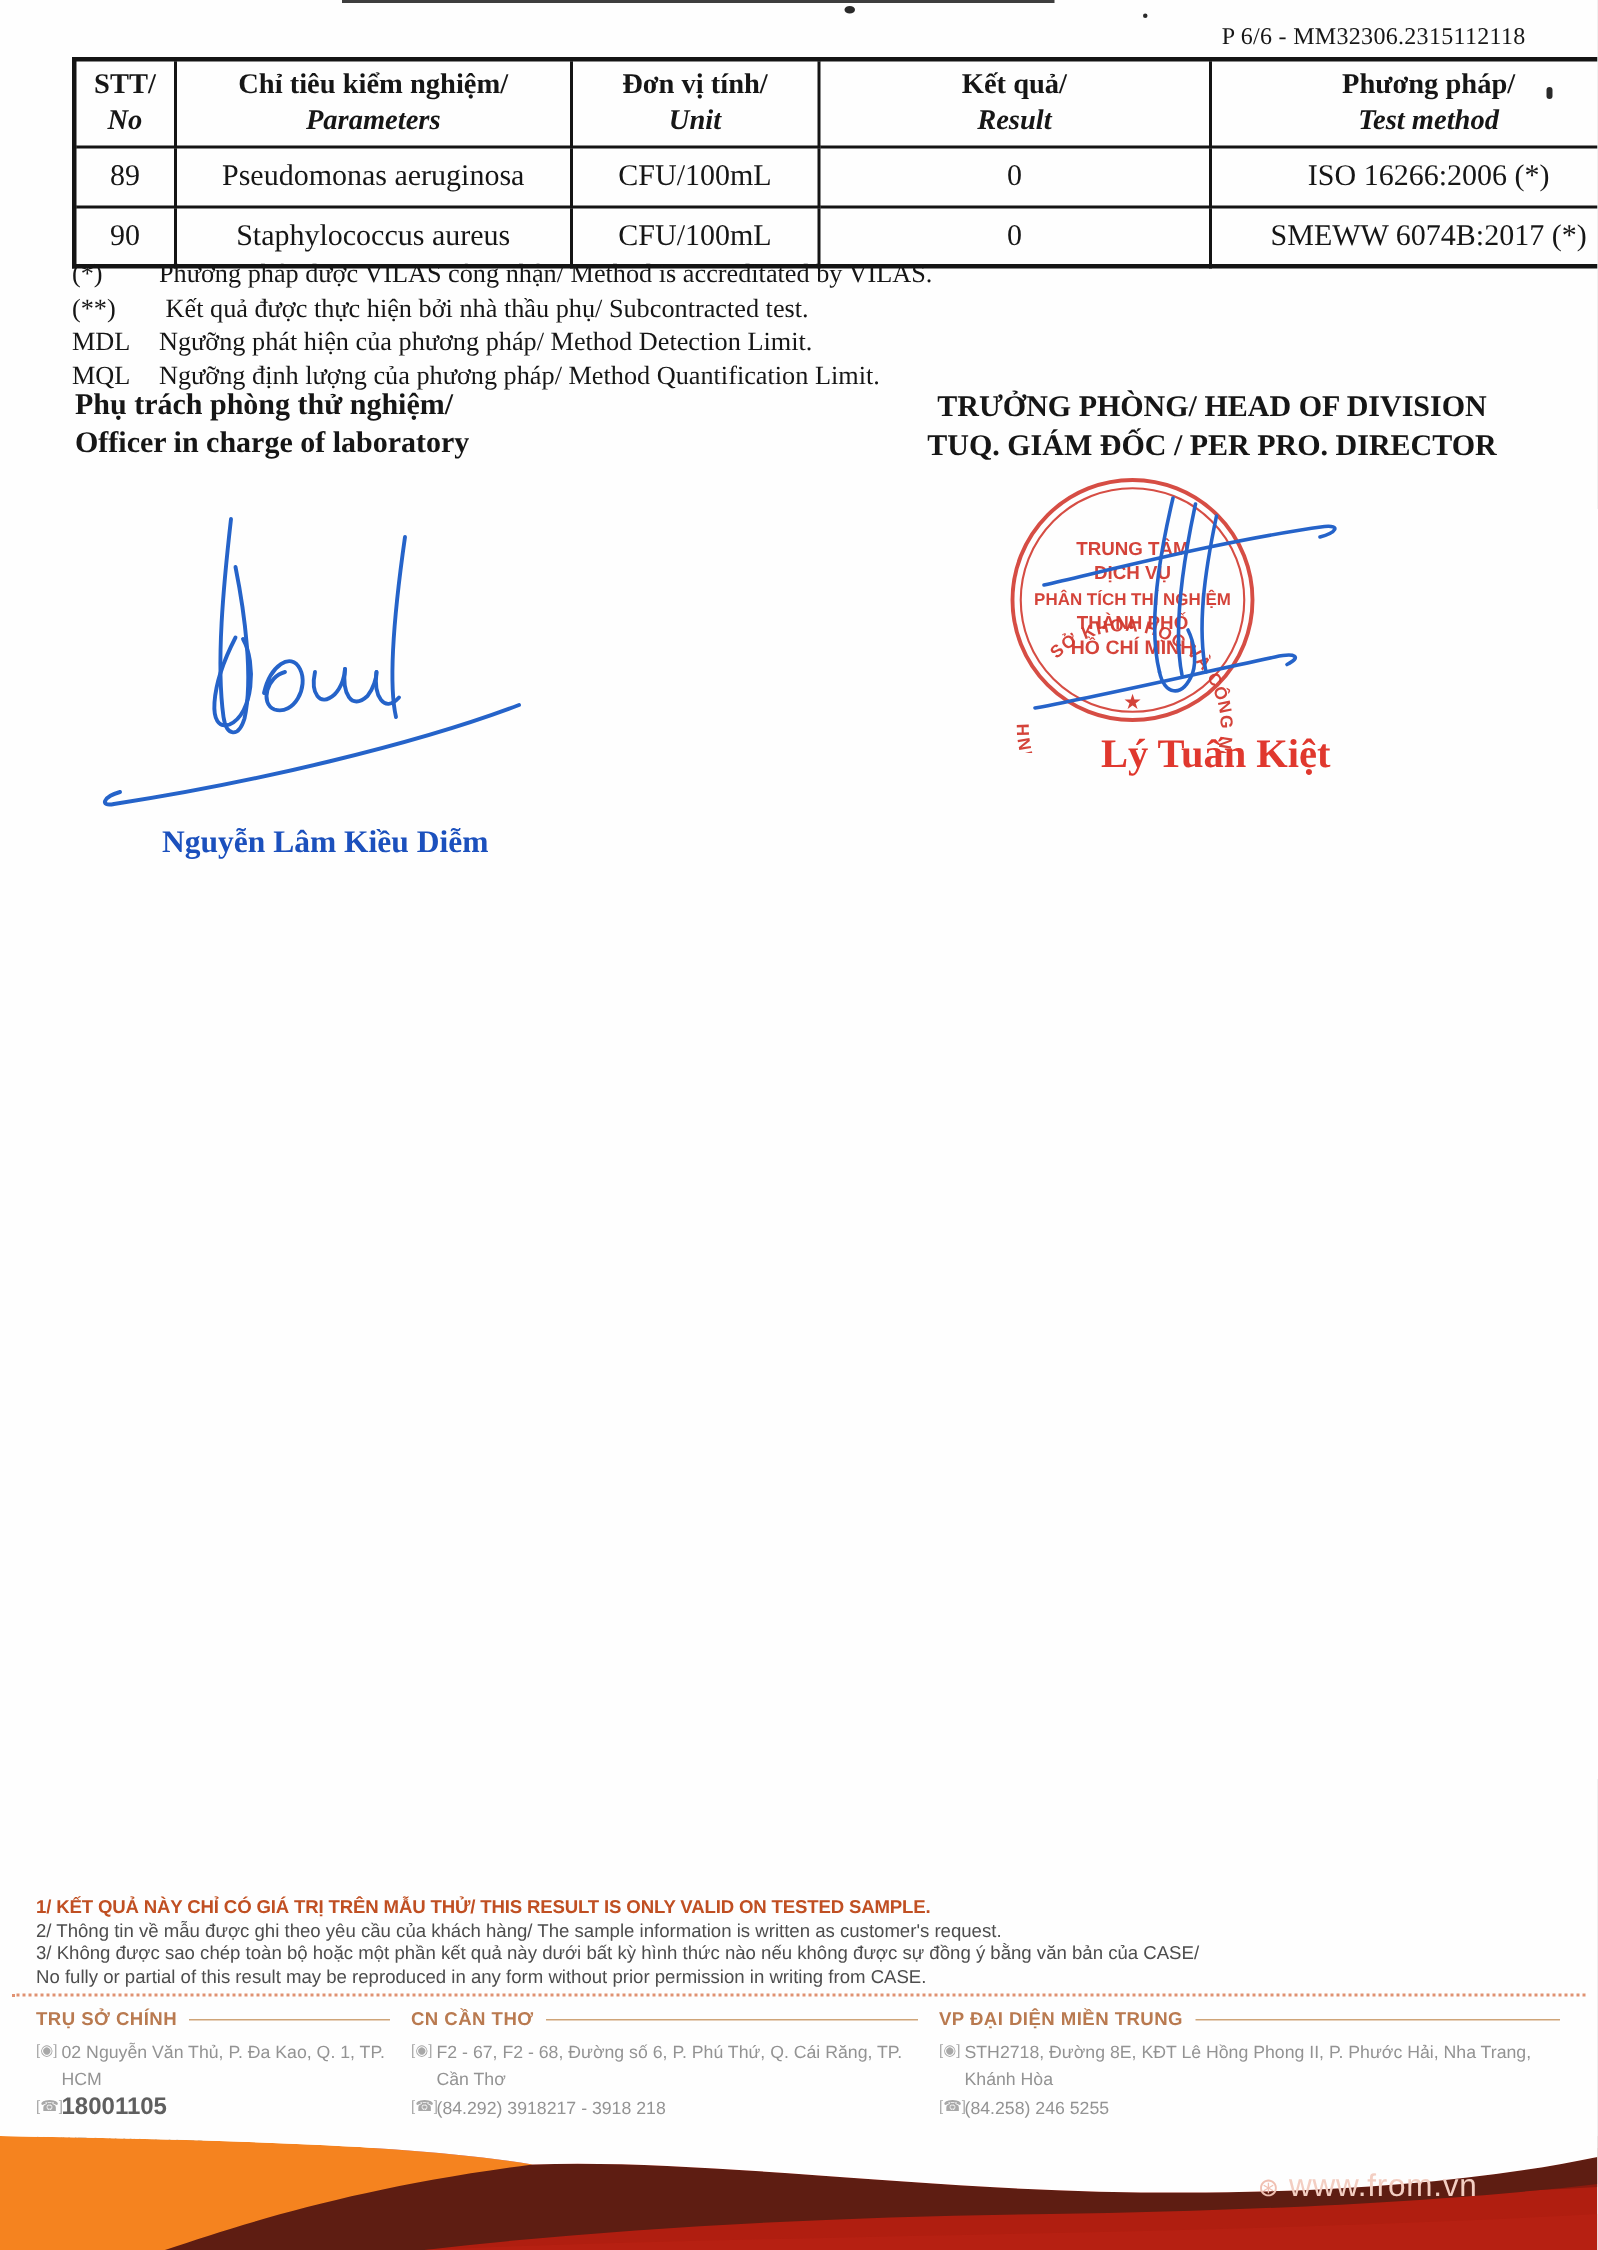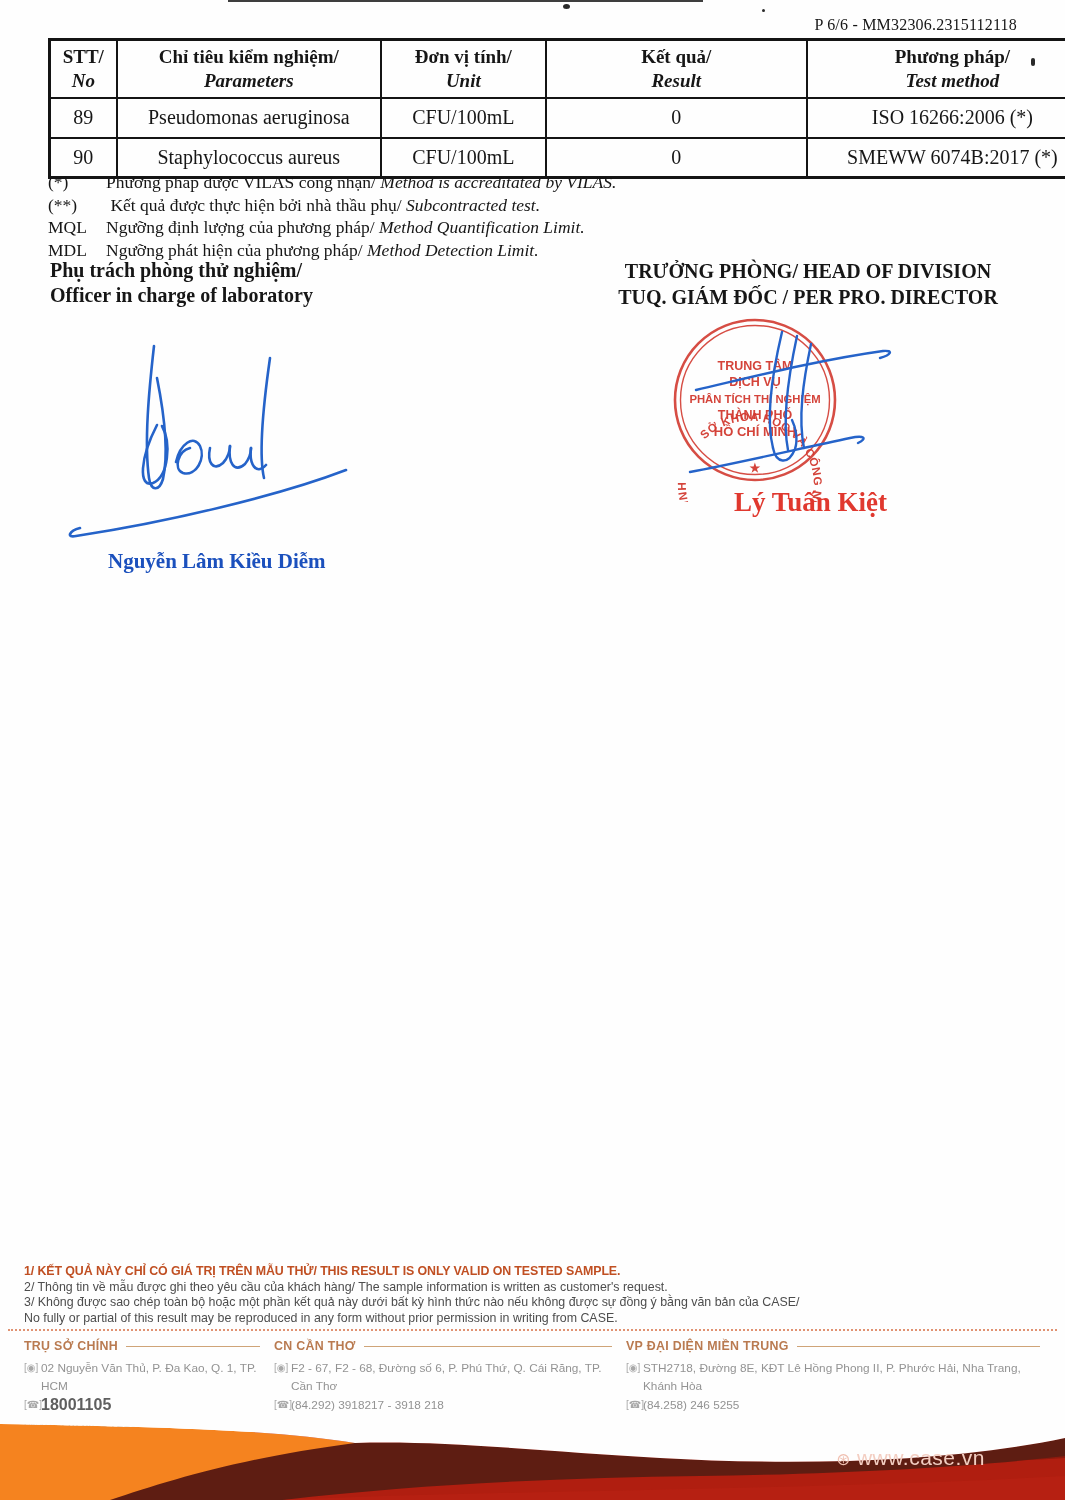--- a/index.html
+++ b/index.html
@@ -24,21 +24,21 @@
   .results-table th { padding:4px 2px; font-size:19px; line-height:1.25; }
   .results-table td { padding:6px 2px; font-size:20px; height:40px; }
   .hdr-vi { font-weight:bold; display:block; }
   .hdr-en { font-weight:bold; font-style:italic; display:block; }
 
   
   .notes { position:absolute; top:171px; left:48px; width:700px; font-size:17.5px; }
   .note-row { display:flex; line-height:22.5px; }
   .note-symbol { width:58px; flex:0 0 58px; }
   .note-vi { white-space:pre; }
-  .note-en { font-style:italic; }
+  .note-en { }
 
   
   .sig-title-left { position:absolute; top:258px; left:50px; font-size:20px; font-weight:bold; line-height:25px; }
   .sig-title-left .en { }
   .sig-title-right { position:absolute; top:258px; left:568px; width:480px; text-align:center; font-size:20px; font-weight:bold; line-height:26px; }
 
   
   .name-left  { position:absolute; top:549px; left:108px; font-size:21px; font-weight:bold; color:#1b50bd; }
   .name-right { position:absolute; top:487px; left:688px; width:245px; text-align:center; font-size:27px; font-weight:bold; color:#e0382e; }
 
@@ -139,26 +139,26 @@
   <div class="notes">
     <div class="note-row">
       <span class="note-symbol">(*)</span>
       <span><span class="note-vi">Phương pháp được VILAS công nhận/ </span><span class="note-en">Method is accreditated by VILAS.</span></span>
     </div>
     <div class="note-row">
       <span class="note-symbol">(**)</span>
       <span><span class="note-vi"> Kết quả được thực hiện bởi nhà thầu phụ/ </span><span class="note-en">Subcontracted test.</span></span>
     </div>
     <div class="note-row">
+      <span class="note-symbol">MDL</span>
+      <span><span class="note-vi">Ngưỡng phát hiện của phương pháp/ </span><span class="note-en">Method Detection Limit.</span></span>
+    </div>
+    <div class="note-row">
       <span class="note-symbol">MQL</span>
       <span><span class="note-vi">Ngưỡng định lượng của phương pháp/ </span><span class="note-en">Method Quantification Limit.</span></span>
-    </div>
-    <div class="note-row">
-      <span class="note-symbol">MDL</span>
-      <span><span class="note-vi">Ngưỡng phát hiện của phương pháp/ </span><span class="note-en">Method Detection Limit.</span></span>
     </div>
   </div>
 
   <div class="sig-title-left">
     <div class="vi">Phụ trách phòng thử nghiệm/</div>
     <div class="en">Officer in charge of laboratory</div>
   </div>
   <div class="sig-title-right">
     <div>TRƯỞNG PHÒNG/ HEAD OF DIVISION</div>
     <div>TUQ. GIÁM ĐỐC / PER PRO. DIRECTOR</div>
@@ -301,16 +301,16 @@
   <svg class="waves" viewBox="0 0 1065 82" preserveAspectRatio="none">
     <rect x="0" y="14" width="1065" height="68" fill="#b01e10"></rect>
     <path d="M690,22 C820,40 950,30 1065,6 L1065,40 C940,48 800,44 690,22 Z" fill="#8c1a0e"></path>
     <path d="M0,6 C150,9 270,11 355,25 L283,82 L0,82 Z" fill="#f5831f"></path>
     <path d="M355,25 C240,40 170,62 110,82 L283,82 C420,66 560,60 700,58 C850,56 980,48 1065,38 L1065,20 C950,44 800,48 660,40 C540,33 440,22 355,25 Z" fill="#5e1d12"></path>
     <path d="M283,82 C500,72 820,72 1065,58 L1065,82 Z" fill="#b62012"></path>
     <path d="M0,6 C150,9 270,11 355,25 C440,22 540,33 660,40 C800,48 950,44 1065,20 L1065,0 L0,0 Z" fill="#fefefe"></path>
   </svg>
 
   <div class="website">
-    <span class="globe">⊛</span><span>www.case.vn</span>
+    <span class="globe">⊛</span><span>www.from.vn</span>
   </div>
 
 </div>
 
 </body></html>

